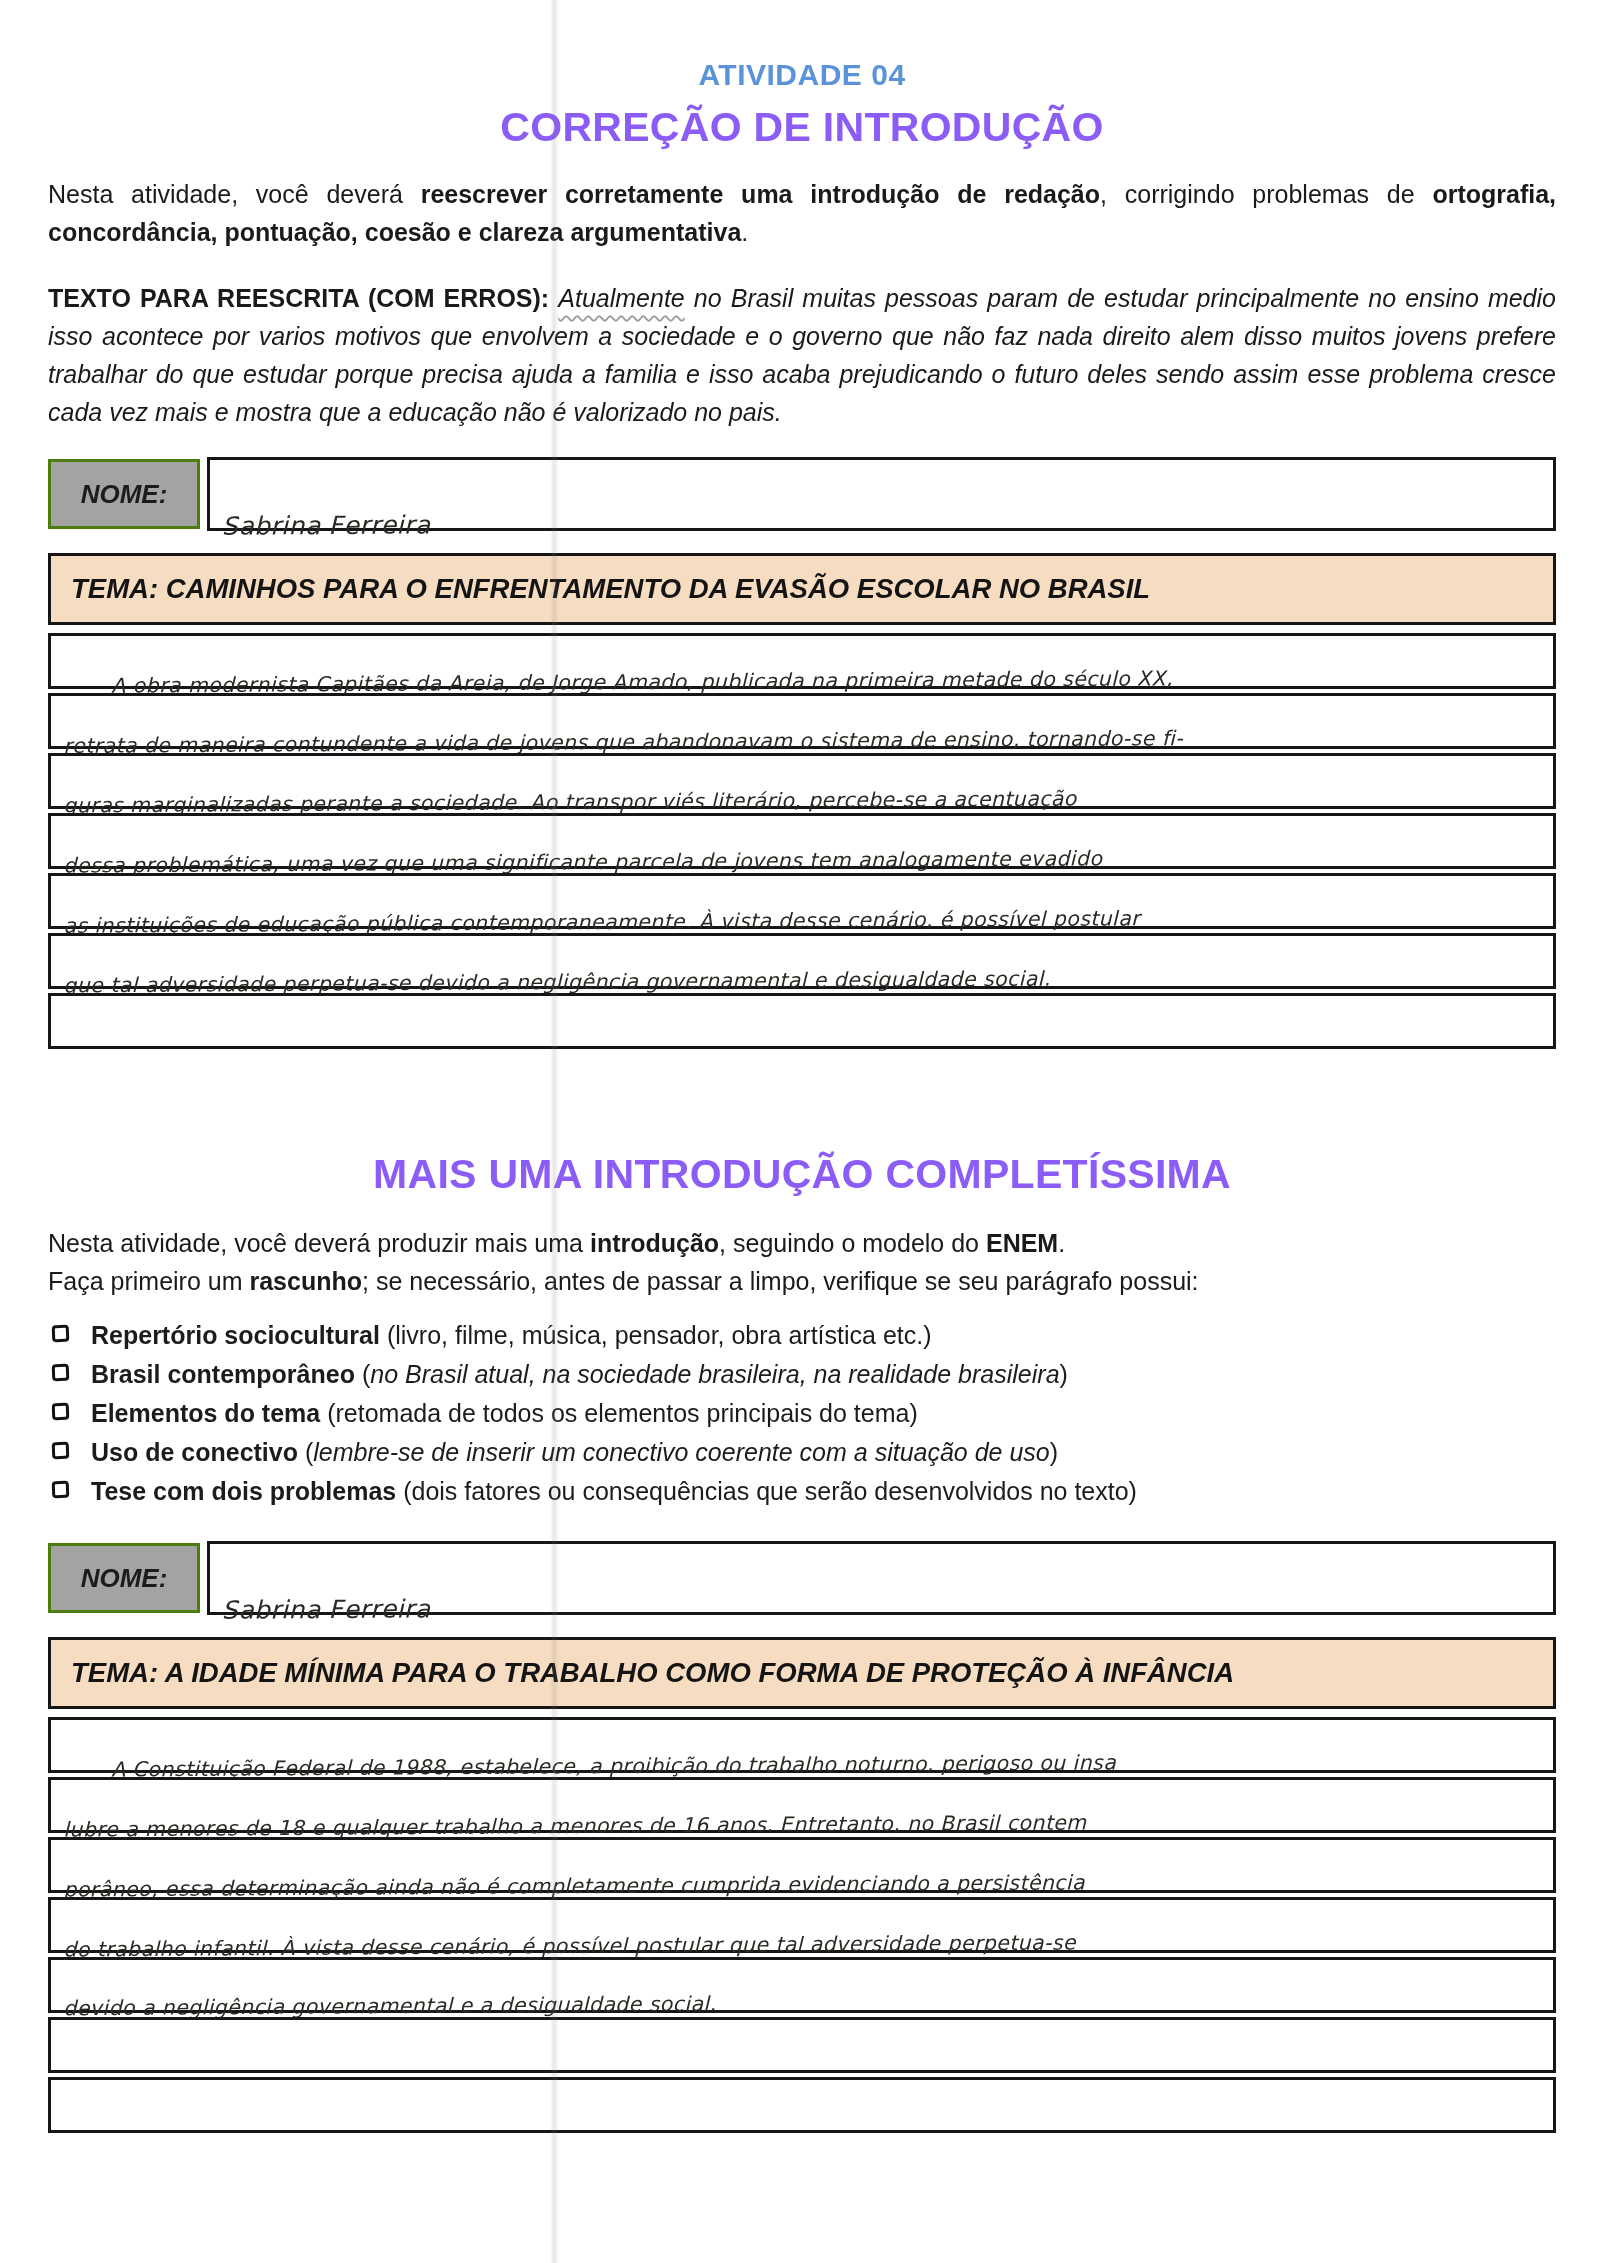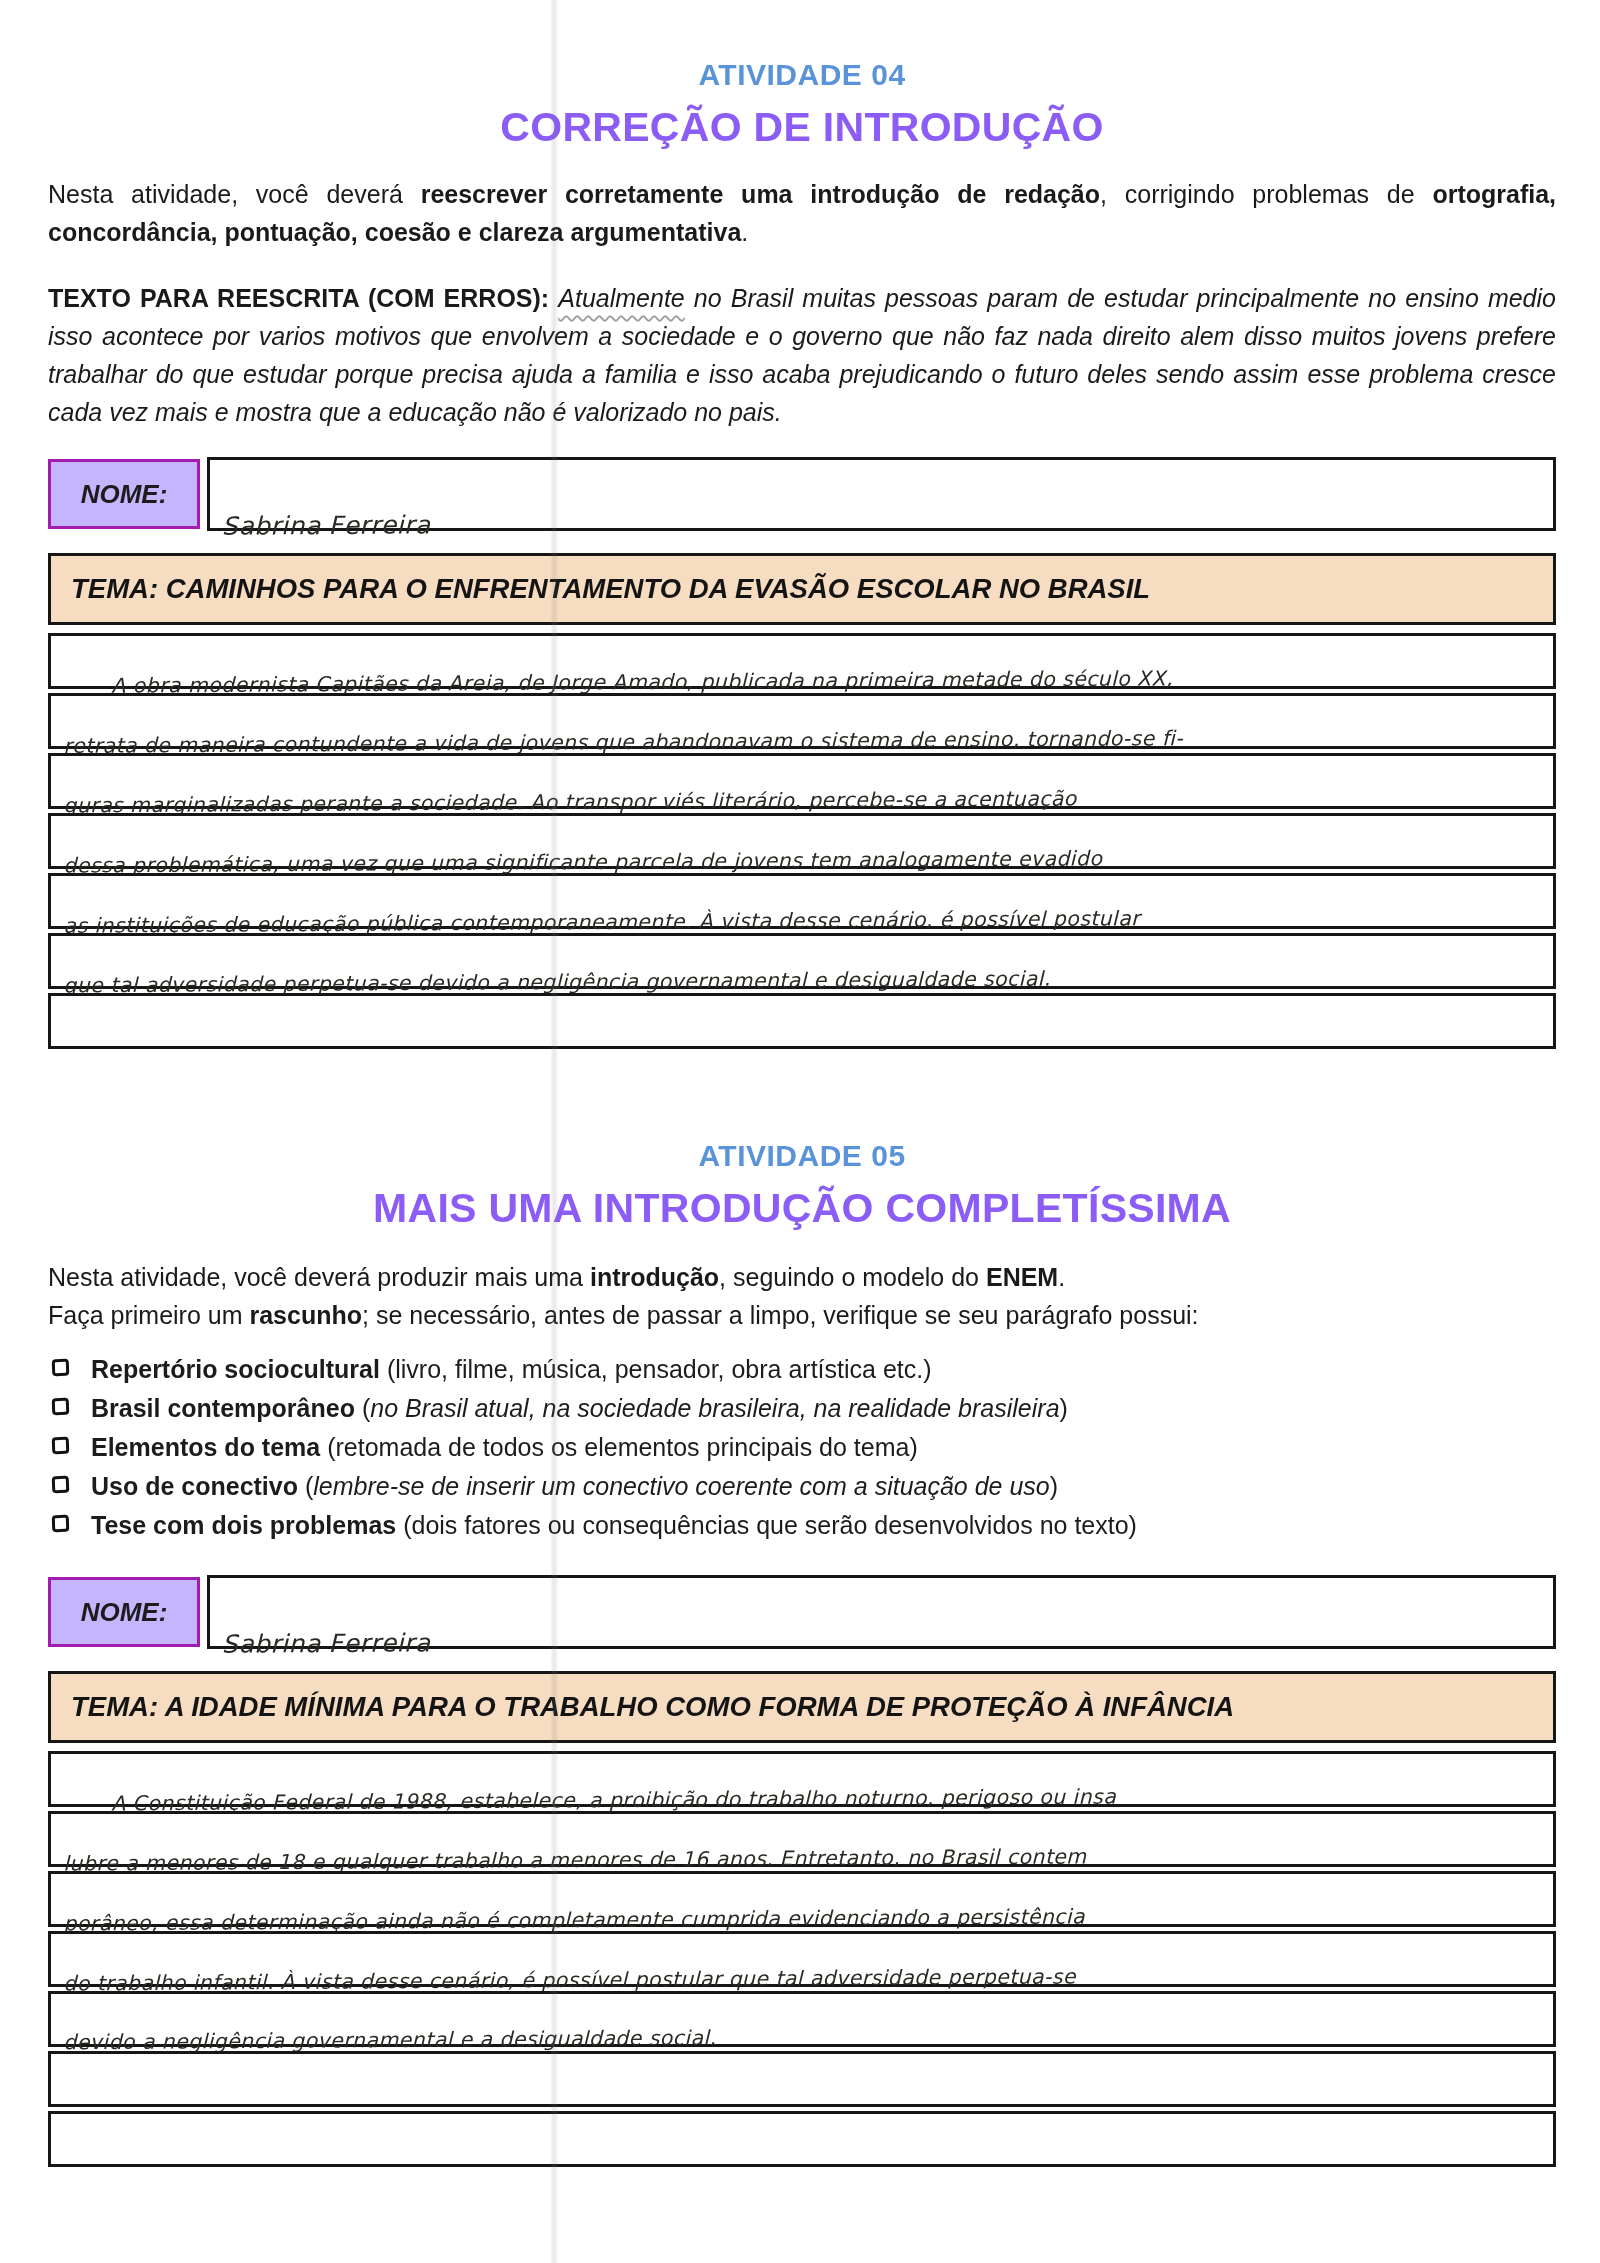--- a/index.html
+++ b/index.html
@@ -73,24 +73,24 @@
   }
   .nome-row {
     margin-top:26px;
     display:flex;
     align-items:stretch;
     height:74px;
   }
   .nome-row.second { margin-top:30px; }
   .nome-label-box {
     flex:0 0 152px;
-    border:3px solid #a21caf;
+    border:3px solid #4d7c0f;
     display:flex; align-items:center; justify-content:center;
     font-size:26px; font-weight:bold; font-style:italic;
-    background:#c4b5fd;
+    background:#a3a3a3;
     margin:2px 0;
   }
   .nome-input-box {
     flex:1 1 auto;
     margin-left:7px;
     border:3px solid #161616;
     position:relative;
     background:#fff;
   }
   .hand {
@@ -180,21 +180,20 @@
           </div>
         <div class="answer-row">
             <span class="hand"></span>
           </div>
       </div>
     </section>
 
     <div class="gap-act5"></div>
 
     <section>
-      <div class="kicker" style="padding-top:0;">ATIVIDADE 05</div>
       <h1 class="big-title">MAIS UMA INTRODUÇÃO COMPLETÍSSIMA</h1>
 
       <p class="para left"><span>Nesta atividade, você deverá produzir mais uma </span><span class="b">introdução</span><span>, seguindo o modelo do </span><span class="b">ENEM</span><span>.</span></p>
       <p class="para left2"><span>Faça primeiro um </span><span class="b">rascunho</span><span>; se necessário, antes de passar a limpo, verifique se seu parágrafo possui:</span></p>
 
       <ul class="checklist">
         <li>
           <span class="cbx"></span>
           <span><span class="b">Repertório sociocultural</span><span> (livro, filme, música, pensador, obra artística etc.)</span></span>
         </li>

